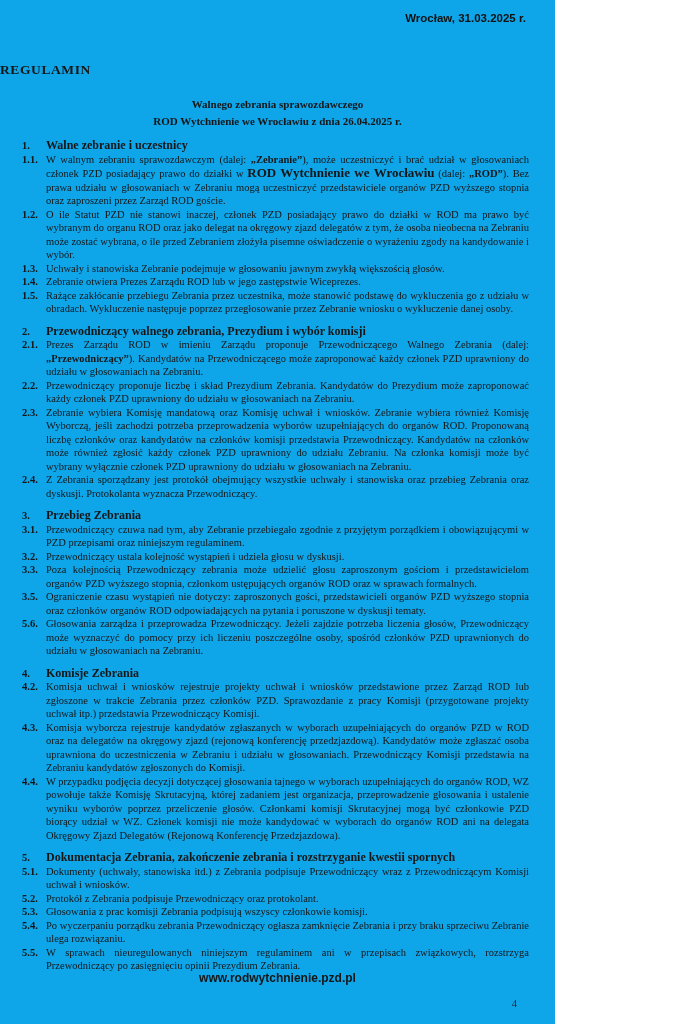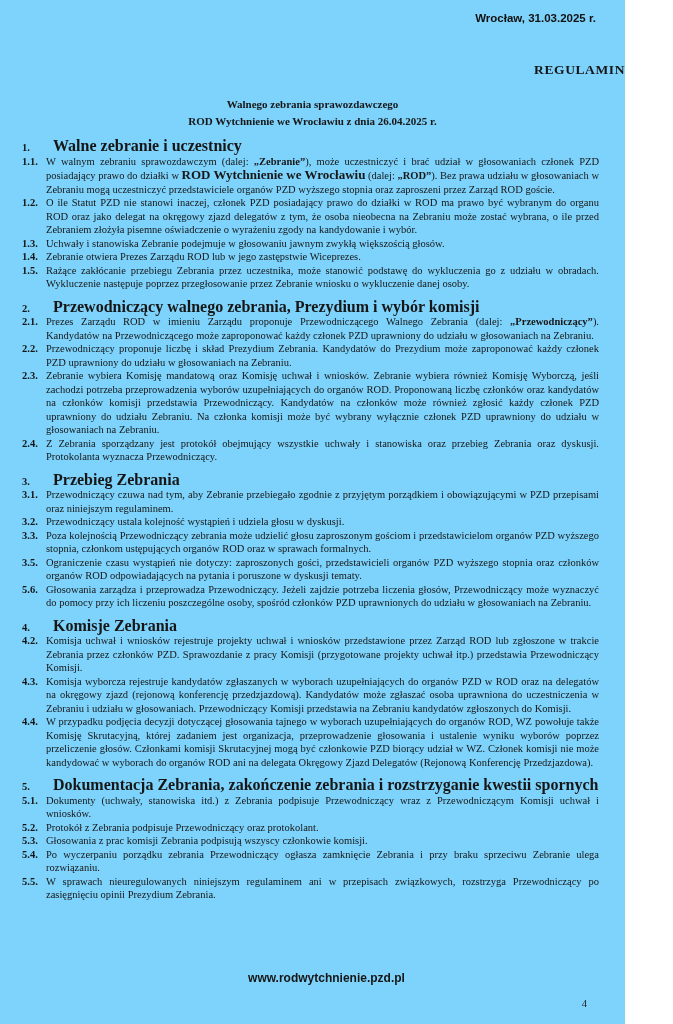--- a/index.html
+++ b/index.html
@@ -1,49 +1,49 @@
 <!DOCTYPE html>
 <html><head>
 <meta charset="utf-8">
 <style>
   * { box-sizing: border-box; }
   html, body { margin: 0; padding: 0; background: #ffffff; }
   .page {
-    width: 625px; height: 1024px; position: relative; overflow: hidden;
-    background: #7dd3fc; color: #161616;
+    width: 555px; height: 1024px; position: relative; overflow: hidden;
+    background: #0ea5e9; color: #161616;
     font-family: "Liberation Serif", serif;
   }
   .date-line {
     position: absolute; top: 12px; right: 29px;
     font-family: "Liberation Sans", sans-serif;
     font-weight: 700; font-size: 11.5px; color: #111;
   }
   .doc-title {
-    padding-top: 62px; text-align: right;
+    padding-top: 62px; text-align: left;
     font-weight: 700; font-size: 13.5px; letter-spacing: 0.6px;
   }
   .doc-subtitle { text-align: center; font-weight: 700; font-size: 11px; }
   .doc-subtitle.first  { margin-top: 20px; }
   .doc-subtitle.second { margin-top: 5px; }
   .doc-body { margin-top: 12px; padding: 0 26px 0 22px; }
   .section { margin-top: 9px; }
   .row { display: flex; align-items: baseline; }
   .num {
     flex: 0 0 24px; font-weight: 700;
     font-size: 10.5px; line-height: 13.5px;
   }
   .txt {
     flex: 1; margin: 0; text-align: justify;
     font-size: 10.5px; line-height: 13.5px;
   }
-  .heading-row .txt { font-weight: 700; font-size: 16px; text-align: left; margin-left: 7px; }
+  .heading-row .txt { font-weight: 700; font-size: 12px; text-align: left; }
   .seg-b  { font-weight: 700; }
   .seg-lg { font-weight: 700; font-size: 13px; }
   .footer-url {
-    position: absolute; left: 14px; width: 100%; top: 971px; text-align: center;
+    position: absolute; left: 0; width: 100%; top: 971px; text-align: center;
     font-family: "Liberation Sans", sans-serif; font-weight: 700; font-size: 12px;
   }
   .page-number {
     position: absolute; top: 998px; right: 38px;
     font-size: 10.5px; color: #222;
   }
 </style>
 </head>
 <body>
 

